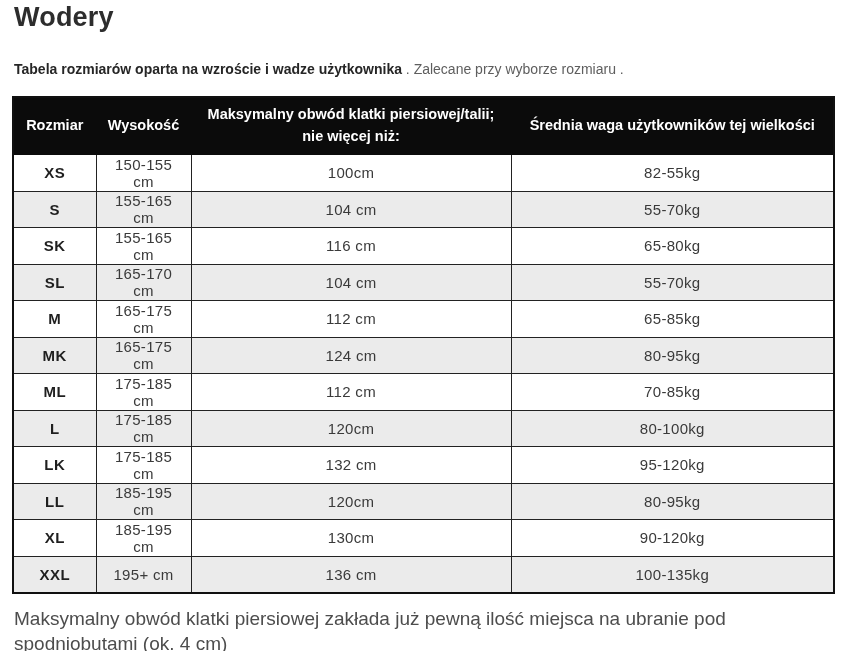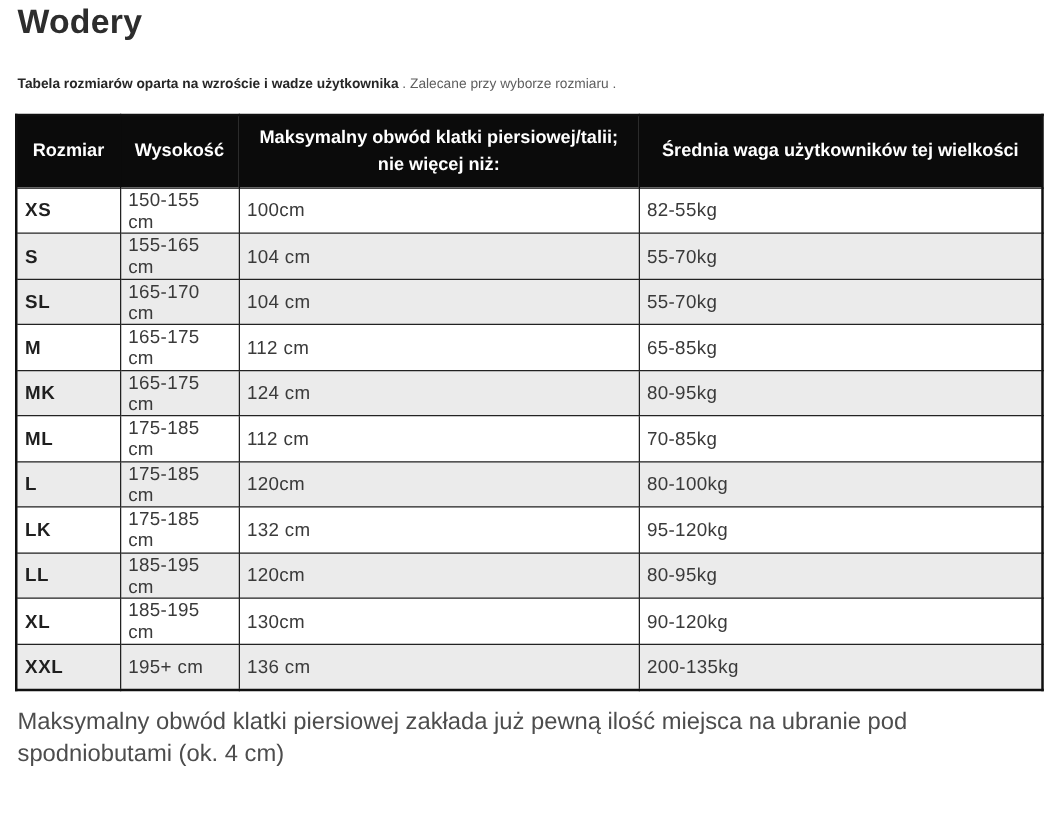--- a/index.html
+++ b/index.html
@@ -16,21 +16,21 @@
     margin: 2px 0 0 2px;
     font-size: 27px;
     font-weight: 700;
     color: #2d2d2d;
     letter-spacing: 0.2px;
     line-height: 1.15;
   }
 
   .subtitle {
     margin: 27px 0 16px 2px;
-    font-size: 11px;
+    font-size: 14px;
     line-height: 1.4;
   }
   .subtitle .b { font-weight: 700; color: #262626; }
   .subtitle .rest { color: #5e5e5e; }
 
   table.size-table {
     margin-top: 13px;
     width: 821px;
     border-collapse: collapse;
     border: 2px solid #101010;
@@ -49,21 +49,21 @@
     height: 58px;
     padding: 4px 10px;
     line-height: 1.5;
     text-align: center;
     vertical-align: middle;
     border: 1px solid #0b0b0b;
   }
 
   td {
     border: 1px solid #222222;
-    text-align: left;
+    text-align: center;
     vertical-align: middle;
     font-size: 15px;
     letter-spacing: 0.3px;
     height: 36.5px;
     padding: 0 6px;
     color: #3a3a3a;
     background: #ffffff;
   }
   td.size-cell { font-weight: 700; color: #1f1f1f; letter-spacing: 0.5px; }
   tr.stripe td { background: #ebebeb; }
@@ -105,20 +105,26 @@
           <td>150-155 cm</td>
           <td>100cm</td>
           <td>82-55kg</td>
         </tr>
         <tr class="stripe">
           <td class="size-cell">S</td>
           <td>155-165 cm</td>
           <td>104 cm</td>
           <td>55-70kg</td>
         </tr>
+        <tr>
+          <td class="size-cell">SK</td>
+          <td>155-165 cm</td>
+          <td>116 cm</td>
+          <td>65-80kg</td>
+        </tr>
         <tr class="stripe">
           <td class="size-cell">SL</td>
           <td>165-170 cm</td>
           <td>104 cm</td>
           <td>55-70kg</td>
         </tr>
         <tr>
           <td class="size-cell">M</td>
           <td>165-175 cm</td>
           <td>112 cm</td>
@@ -157,20 +163,20 @@
         <tr>
           <td class="size-cell">XL</td>
           <td>185-195 cm</td>
           <td>130cm</td>
           <td>90-120kg</td>
         </tr>
         <tr class="stripe">
           <td class="size-cell">XXL</td>
           <td>195+ cm</td>
           <td>136 cm</td>
-          <td>200-135kg</td>
+          <td>100-135kg</td>
         </tr>
       </tbody>
   </table>
 
   <p class="footnote">Maksymalny obwód klatki piersiowej zakłada już pewną ilość miejsca na ubranie pod spodniobutami (ok. 4 cm)</p>
 
 </div>
 
 </body></html>

